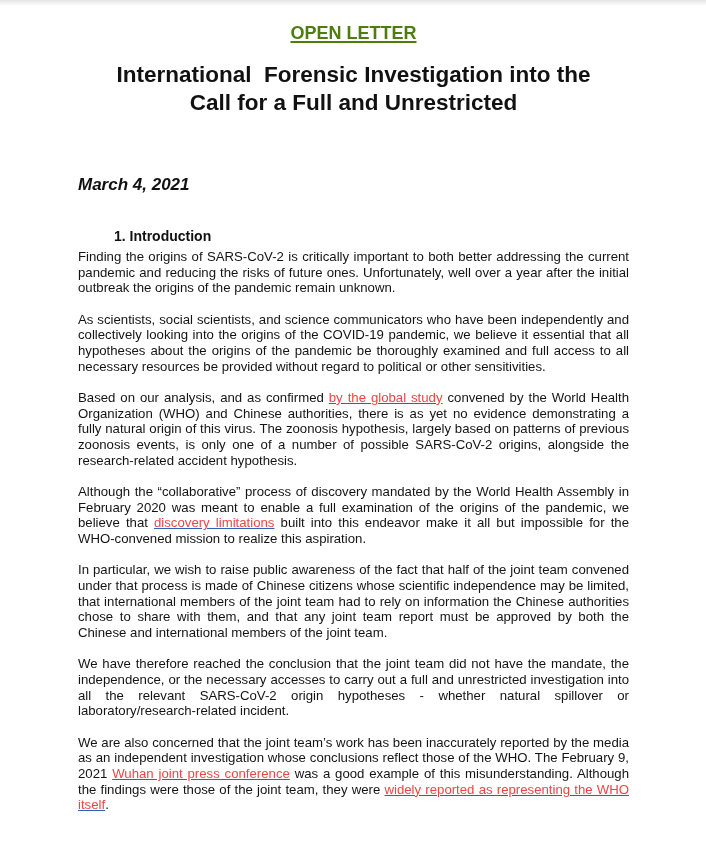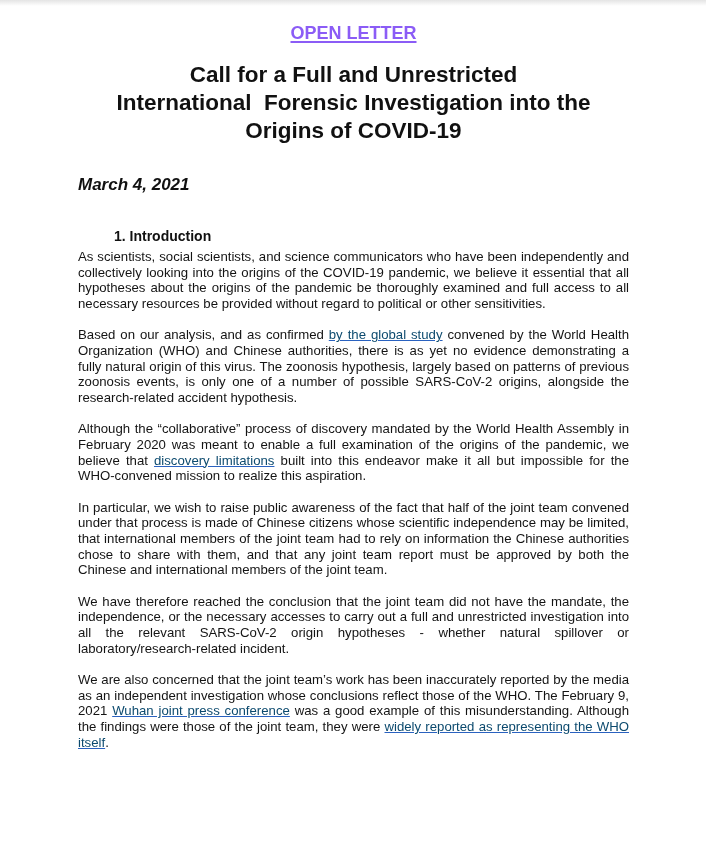--- a/index.html
+++ b/index.html
@@ -29,21 +29,21 @@
       width: 551px;
     }
     .open-letter {
       position: absolute;
       top: 22px;
       left: 0;
       width: 551px;
       text-align: center;
       font-weight: bold;
       font-size: 18px;
-      color: #8b5cf6;
+      color: #4d7c0f;
       line-height: 22px;
     }
     .open-letter span {
       text-decoration: underline;
       text-decoration-thickness: 2px;
       text-underline-offset: 2px;
     }
     .title {
       position: absolute;
       top: 61px;
@@ -83,46 +83,46 @@
       width: 551px;
       font-size: 13.2px;
       line-height: 15.7px;
       text-align: justify;
       color: #141414;
     }
     .body p {
       margin: 0 0 15.5px 0;
     }
     a.link {
-      color: #0c4a6e;
+      color: #ef4444;
       text-decoration-color: #2a62c0;
     }
   </style>
 </head>
 <body>
 
 <div class="top-shade"></div>
 
 <div class="page">
 
   <div class="open-letter">
     <span>OPEN LETTER</span>
   </div>
 
   <div class="title">
+    <div>International  Forensic Investigation into the</div>
     <div>Call for a Full and Unrestricted</div>
-    <div>International  Forensic Investigation into the</div>
-    <div>Origins of COVID-19</div>
   </div>
 
   <div class="date">March 4, 2021</div>
 
   <div class="section-heading">1. Introduction</div>
 
   <div class="body">
+    <p>Finding the origins of SARS-CoV-2 is critically important to both better addressing the current pandemic and reducing the risks of future ones. Unfortunately, well over a year after the initial outbreak the origins of the pandemic remain unknown.</p>
     <p>As scientists, social scientists, and science communicators who have been independently and collectively looking into the origins of the COVID-19 pandemic, we believe it essential that all hypotheses about the origins of the pandemic be thoroughly examined and full access to all necessary resources be provided without regard to political or other sensitivities.</p>
     <p><span>Based on our analysis, and as confirmed </span><a class="link" href="#">by the global study</a><span> convened by the World Health Organization (WHO) and Chinese authorities, there is as yet no evidence demonstrating a fully natural origin of this virus. The zoonosis hypothesis, largely based on patterns of previous zoonosis events, is only one of a number of possible SARS-CoV-2 origins, alongside the research-related accident hypothesis.</span></p>
     <p><span>Although the “collaborative” process of discovery mandated by the World Health Assembly in February 2020 was meant to enable a full examination of the origins of the pandemic, we believe that </span><a class="link" href="#">discovery limitations</a><span> built into this endeavor make it all but impossible for the WHO-convened mission to realize this aspiration.</span></p>
     <p>In particular, we wish to raise public awareness of the fact that half of the joint team convened under that process is made of Chinese citizens whose scientific independence may be limited, that international members of the joint team had to rely on information the Chinese authorities chose to share with them, and that any joint team report must be approved by both the Chinese and international members of the joint team.</p>
     <p>We have therefore reached the conclusion that the joint team did not have the mandate, the independence, or the necessary accesses to carry out a full and unrestricted investigation into all the relevant SARS-CoV-2 origin hypotheses - whether natural spillover or laboratory/research-related incident.</p>
     <p><span>We are also concerned that the joint team’s work has been inaccurately reported by the media as an independent investigation whose conclusions reflect those of the WHO. The February 9, 2021 </span><a class="link" href="#">Wuhan joint press conference</a><span> was a good example of this misunderstanding. Although the findings were those of the joint team, they were </span><a class="link" href="#">widely reported as representing the WHO itself</a><span>.</span></p>
   </div>
 
 </div>
 

